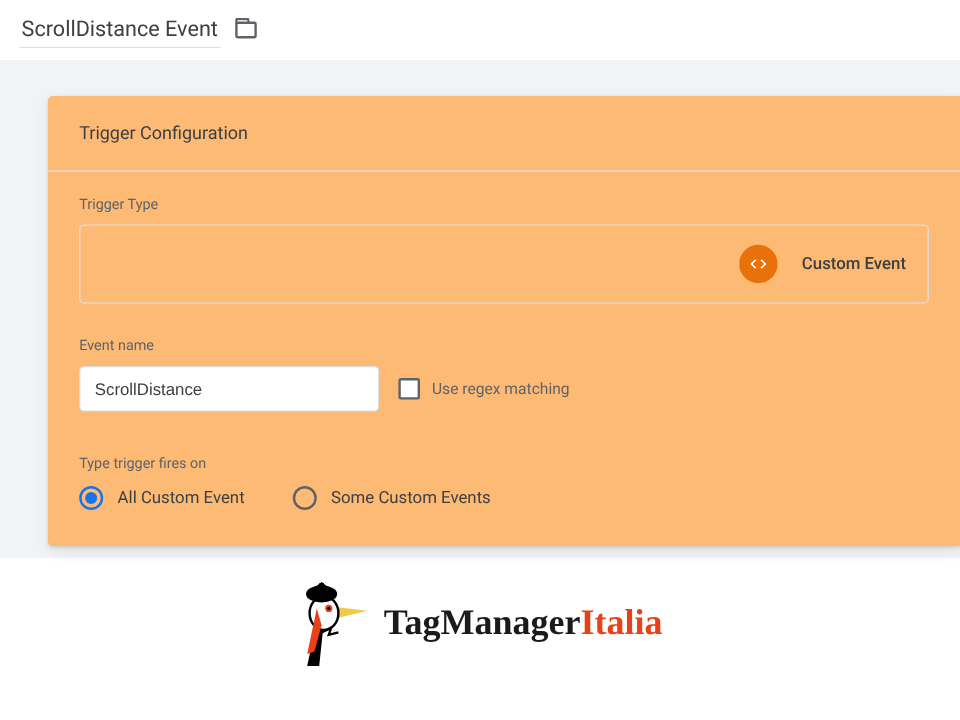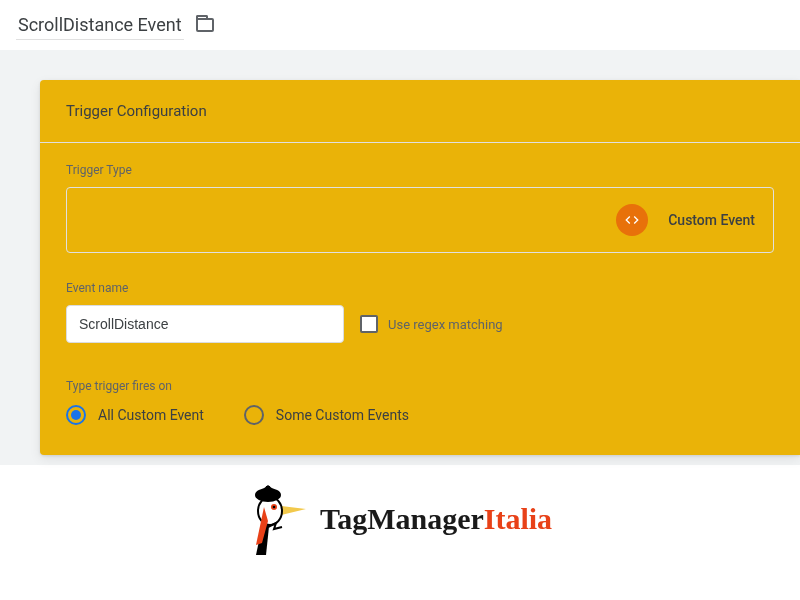--- a/index.html
+++ b/index.html
@@ -2,30 +2,30 @@
 <html><head>
 <meta charset="utf-8">
 <style>
   * { box-sizing: border-box; margin: 0; padding: 0; }
   body { font-family: Roboto, Arial, sans-serif; background: #fff; width: 800px; height: 600px; overflow: hidden; }
   .header { display: flex; align-items: center; padding: 10px 16px; gap: 12px; }
   .title { font-size: 18px; color: #3c4043; border-bottom: 1px solid #e0e0e0; padding: 4px 2px; }
   .folder-icon { width: 18px; height: 14px; border: 2px solid #5f6368; border-radius: 2px; position: relative; }
   .folder-icon::before { content: ""; position: absolute; top: -5px; left: -2px; width: 8px; height: 3px; border: 2px solid #5f6368; border-bottom: none; border-radius: 2px 2px 0 0; }
   .gray-area { background: #f1f3f4; padding: 30px 0 10px 40px; }
-  .card { background: #eab308; border-radius: 4px 0 0 4px; box-shadow: 0 1px 3px rgba(0,0,0,0.1), 0 4px 12px rgba(0,0,0,0.08); padding: 22px 26px 30px 26px; }
+  .card { background: #fdba74; border-radius: 4px 0 0 4px; box-shadow: 0 1px 3px rgba(0,0,0,0.1), 0 4px 12px rgba(0,0,0,0.08); padding: 22px 26px 30px 26px; }
   .section-title { font-size: 15px; color: #3c4043; margin-bottom: 22px; }
   .divider { height: 1px; background: #e0e0e0; margin: 0 -26px 20px -26px; }
   .label { font-size: 12px; color: #5f6368; margin-bottom: 10px; }
   .type-box { border: 1px solid #e0e0e0; border-radius: 4px; padding: 16px 18px; display: flex; align-items: center; gap: 20px; margin-bottom: 28px; justify-content: flex-end; }
   .type-icon { width: 32px; height: 32px; border-radius: 50%; background: #e8710a; display: flex; align-items: center; justify-content: center; flex-shrink: 0; }
   .type-icon svg { width: 16px; height: 16px; fill: #fff; }
   .type-text { font-size: 14px; color: #3c4043; font-weight: 500; }
   .row-input { display: flex; align-items: center; gap: 16px; margin-bottom: 36px; }
-  .input { width: 278px; height: 38px; border: 1px solid #dadce0; border-radius: 4px; padding: 0 12px; font-size: 14px; color: #3c4043; }
+  .input { width: 250px; height: 38px; border: 1px solid #dadce0; border-radius: 4px; padding: 0 12px; font-size: 14px; color: #3c4043; }
   .check-wrap { display: flex; align-items: center; gap: 10px; }
   .checkbox { width: 18px; height: 18px; border: 2px solid #5f6368; border-radius: 2px; background: #fff; }
   .check-text { font-size: 13px; color: #5f6368; }
   .radio-row { display: flex; align-items: center; gap: 40px; margin-top: 12px; }
   .radio-item { display: flex; align-items: center; gap: 12px; }
   .radio { width: 20px; height: 20px; border-radius: 50%; border: 2px solid #5f6368; position: relative; }
   .radio.selected { border-color: #1a73e8; }
   .radio.selected::after { content: ""; position: absolute; top: 3px; left: 3px; width: 10px; height: 10px; background: #1a73e8; border-radius: 50%; }
   .radio-label { font-size: 14px; color: #3c4043; }
   .footer { display: flex; align-items: center; justify-content: center; gap: 10px; padding: 18px 0; }

